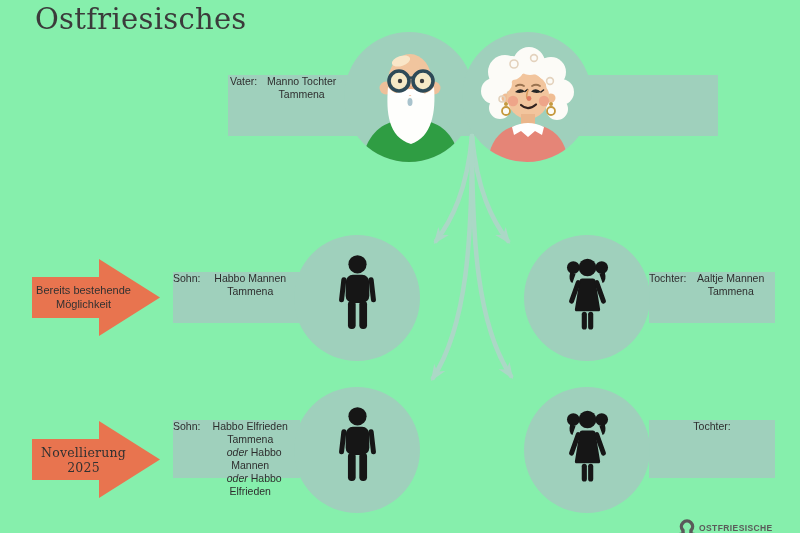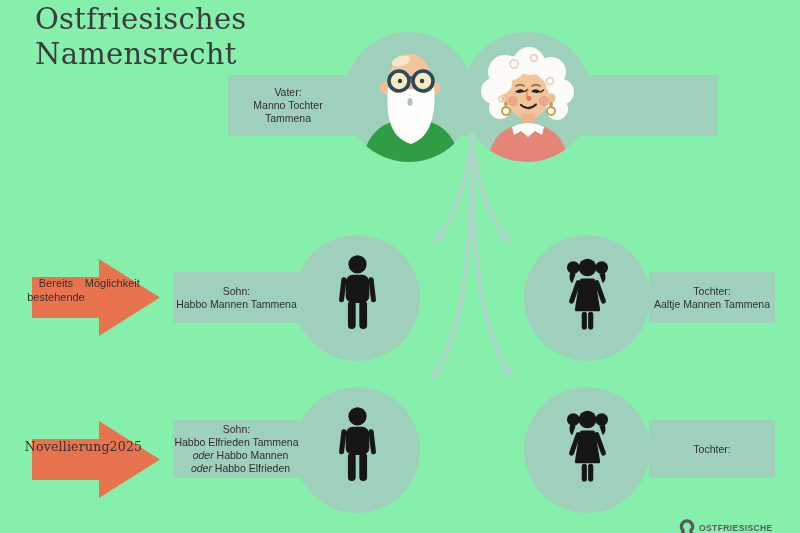--- a/index.html
+++ b/index.html
@@ -13,21 +13,21 @@
 
   
   .band{position:absolute;background:var(--mint,#9fd0bc);}
   .circle{position:absolute;border-radius:50%;background:var(--mint,#9fd0bc);
           overflow:hidden;display:flex;align-items:center;justify-content:center;}
   .parents-band{left:228px;top:75px;width:490px;height:61px;}
   .father-circle{left:344px;top:32px;width:130px;height:130px;}
   .mother-circle{left:462px;top:32px;width:130px;height:130px;}
   .avatar{position:absolute;inset:0;width:100%;height:100%;}
 
-  .band-text{position:absolute;display:flex;flex-direction:column;justify-content:center;
+  .band-text{position:absolute;display:flex;flex-direction:row;justify-content:center;
              text-align:center;font-size:10.5px;line-height:13px;color:var(--body-text,#2e2e2e);}
   .band-text i{font-style:italic;margin-left:8px;}
   .father-text{left:230px;top:75px;width:116px;height:61px;}
   .mother-text{left:594px;top:75px;width:124px;height:61px;}
 
   
   .son1-band{left:173px;top:272px;width:127px;height:51px;}
   .dau1-band{left:649px;top:272px;width:126px;height:51px;}
   .son2-band{left:173px;top:420px;width:127px;height:58px;}
   .dau2-band{left:649px;top:420px;width:126px;height:58px;}
@@ -48,39 +48,38 @@
   .flow-stroke{stroke:var(--mint-arrow,#abd8c6);stroke-width:4.5;fill:none;stroke-linecap:round;}
   .flow-fill{fill:var(--mint-arrow,#abd8c6);}
 
   
   .tag{position:absolute;width:130px;height:80px;}
   .tag1{left:32px;top:258px;}
   .tag2{left:32px;top:420px;}
   .tag svg{position:absolute;inset:0;width:130px;height:80px;}
   .accent-fill{fill:var(--accent-orange,#e8744f);}
   .tag-text{position:absolute;left:0;top:19px;width:103px;height:41px;display:flex;
-            flex-direction:row;justify-content:center;text-align:center;
+            flex-direction:column;justify-content:center;text-align:center;
             color:#313131;}
   .tag1 .tag-text{font-size:11px;line-height:13.5px;}
   .tag2 .tag-text{font-family:"DejaVu Serif",serif;font-size:12.5px;line-height:15px;letter-spacing:.2px;}
 
   
   .footer-logo{position:absolute;left:678px;top:513px;display:flex;align-items:flex-start;gap:3px;}
   .logo-glyph{display:block;}
   .logo-text{margin-top:10px;font-size:8.5px;font-weight:bold;letter-spacing:.4px;
              color:var(--logo-gray,#5a5a5a);white-space:nowrap;}
 </style>
 </head>
 <body>
 
 <div class="stage">
 
   <h1 class="title">
       <div>Ostfriesisches</div>
-      <div>Namensrecht</div>
     </h1>
 
   <div class="band parents-band"></div>
   <div class="band-text father-text">
     <div>Vater:</div>
     <div>Manno Tochter Tammena</div>
   </div>
 
   <div class="circle father-circle">
     <svg class="avatar" viewBox="0 0 130 130">

